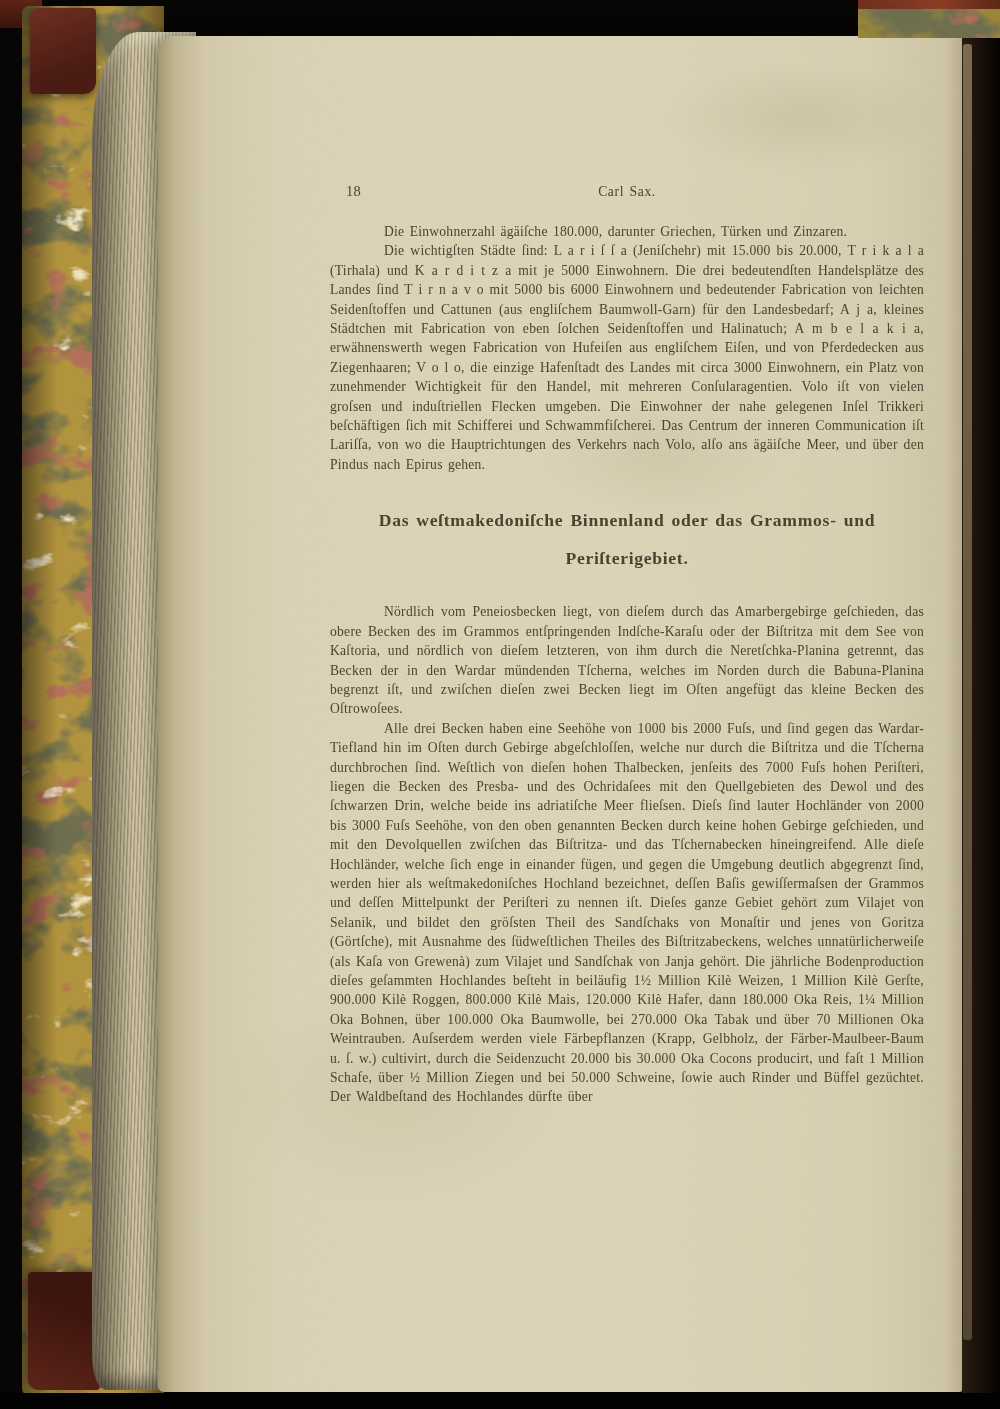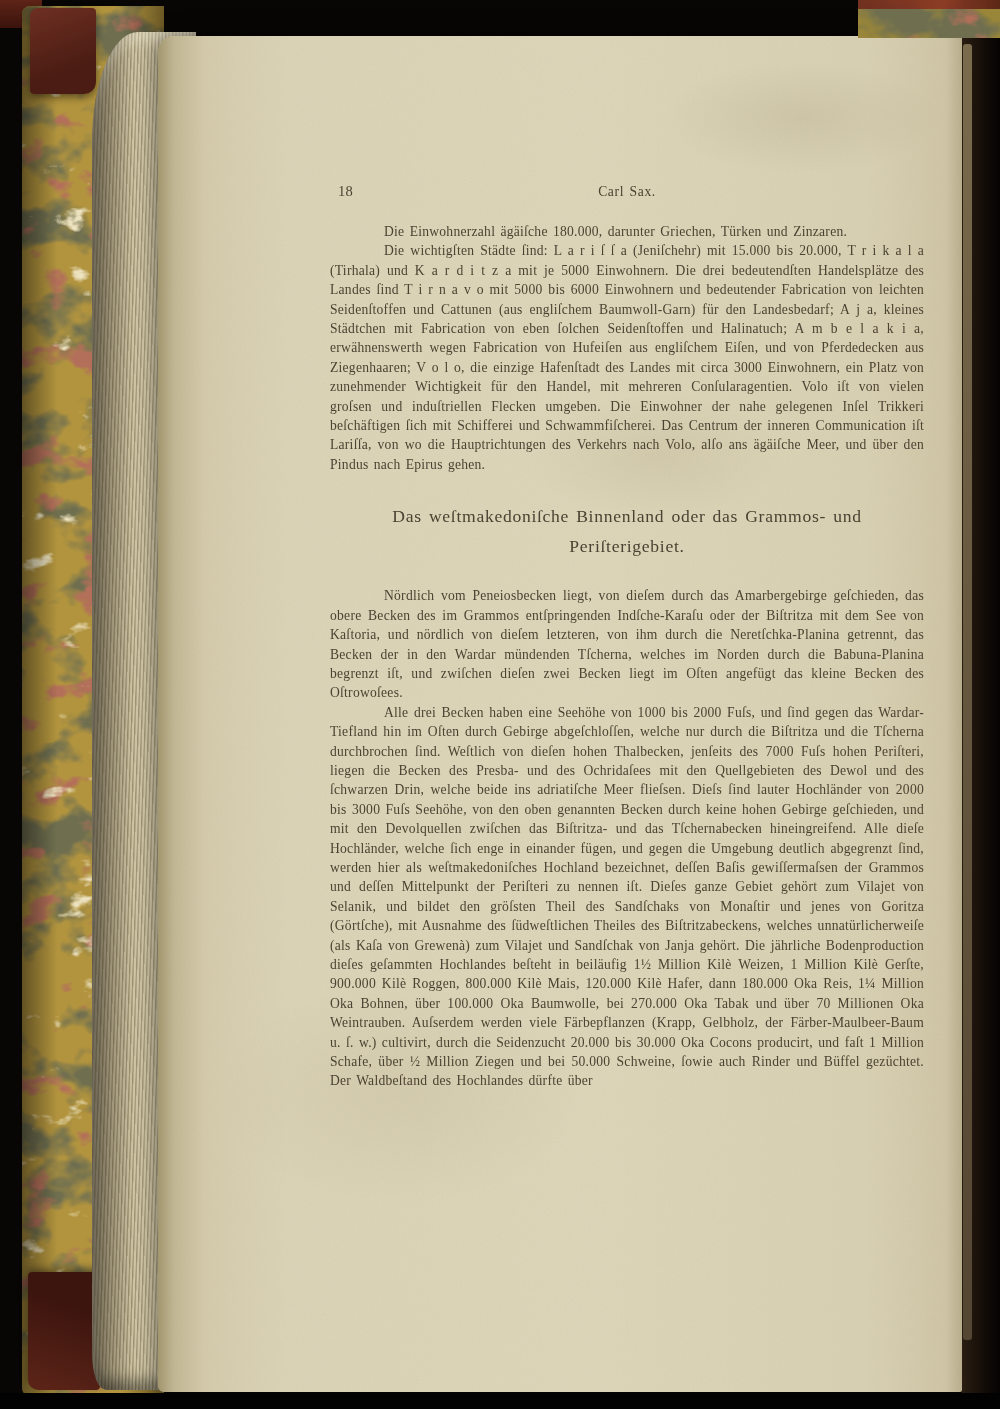--- a/index.html
+++ b/index.html
@@ -70,26 +70,26 @@
 
   
   .text-block {
     position: absolute; left: 172px; top: 146px; width: 594px;
     color: #4c4232;
     font-size: 13.6px; line-height: 19.4px;
     letter-spacing: .25px; word-spacing: 1.6px;
     text-align: justify;
   }
   .page-header { position: relative; height: 20px; margin-bottom: 20px; text-align: center; }
-  .page-number { position: absolute; left: 8px; top: 0; font-size: 14.5px; }
+  .page-number { position: absolute; left: 16px; top: 0; font-size: 14.5px; }
   .running-header { display: inline-block; letter-spacing: .6px; }
   .para { margin: 0; text-indent: 54px; }
   .section-heading {
-    font-weight: 400;
-    font-size: 17.6px; line-height: 30px;
+    font-weight: 700;
+    font-size: 17.6px; line-height: 38px;
     text-align: center; text-indent: 0;
     white-space: pre-line;
     letter-spacing: .7px; word-spacing: 2px;
     margin: 27px 0 25px 0;
   }
 
   
   .right-edge {
     position: absolute; right: 0; top: 0; width: 38px; height: 1409px;
     background: linear-gradient(90deg, #2a1d12, #140d08 55%, #050302);

